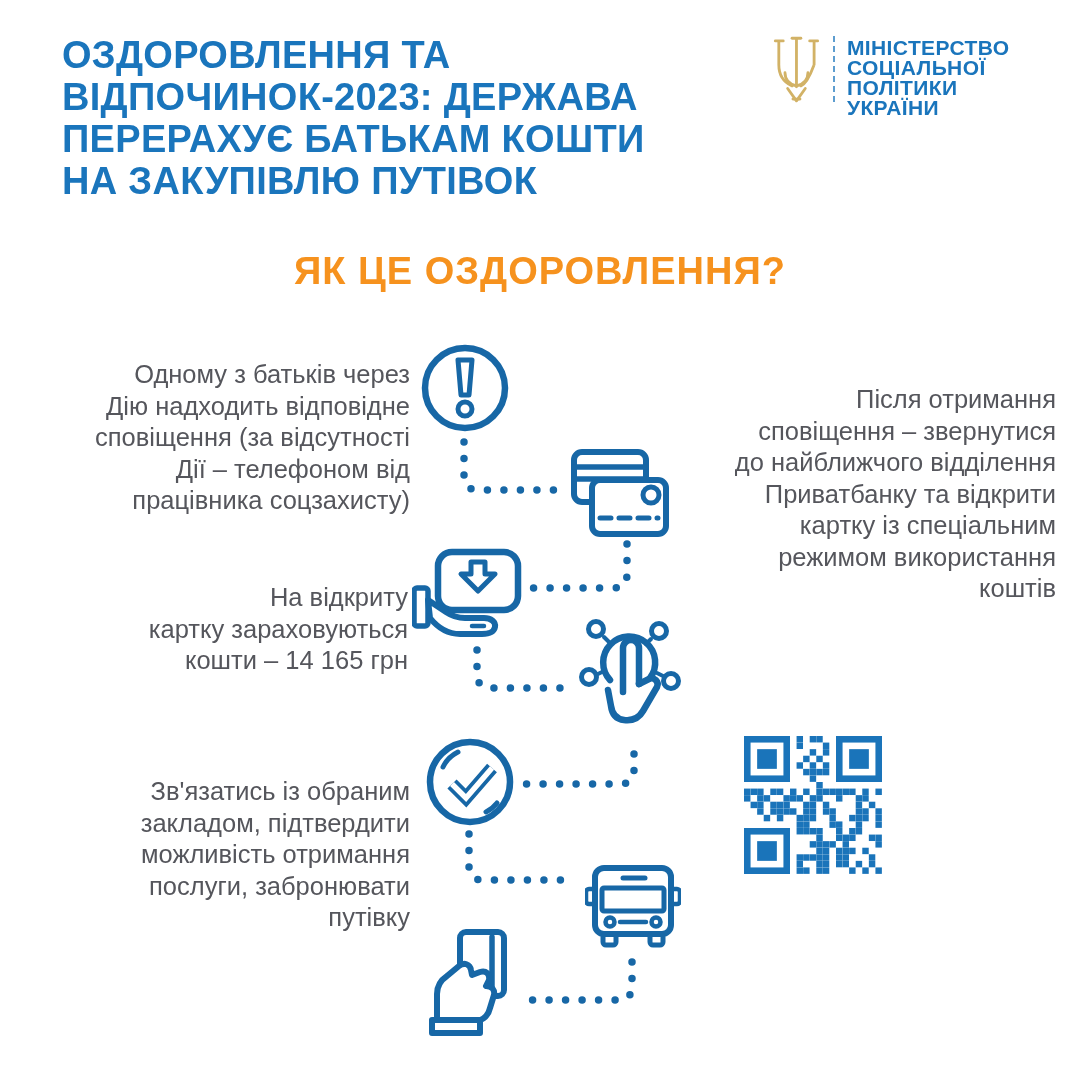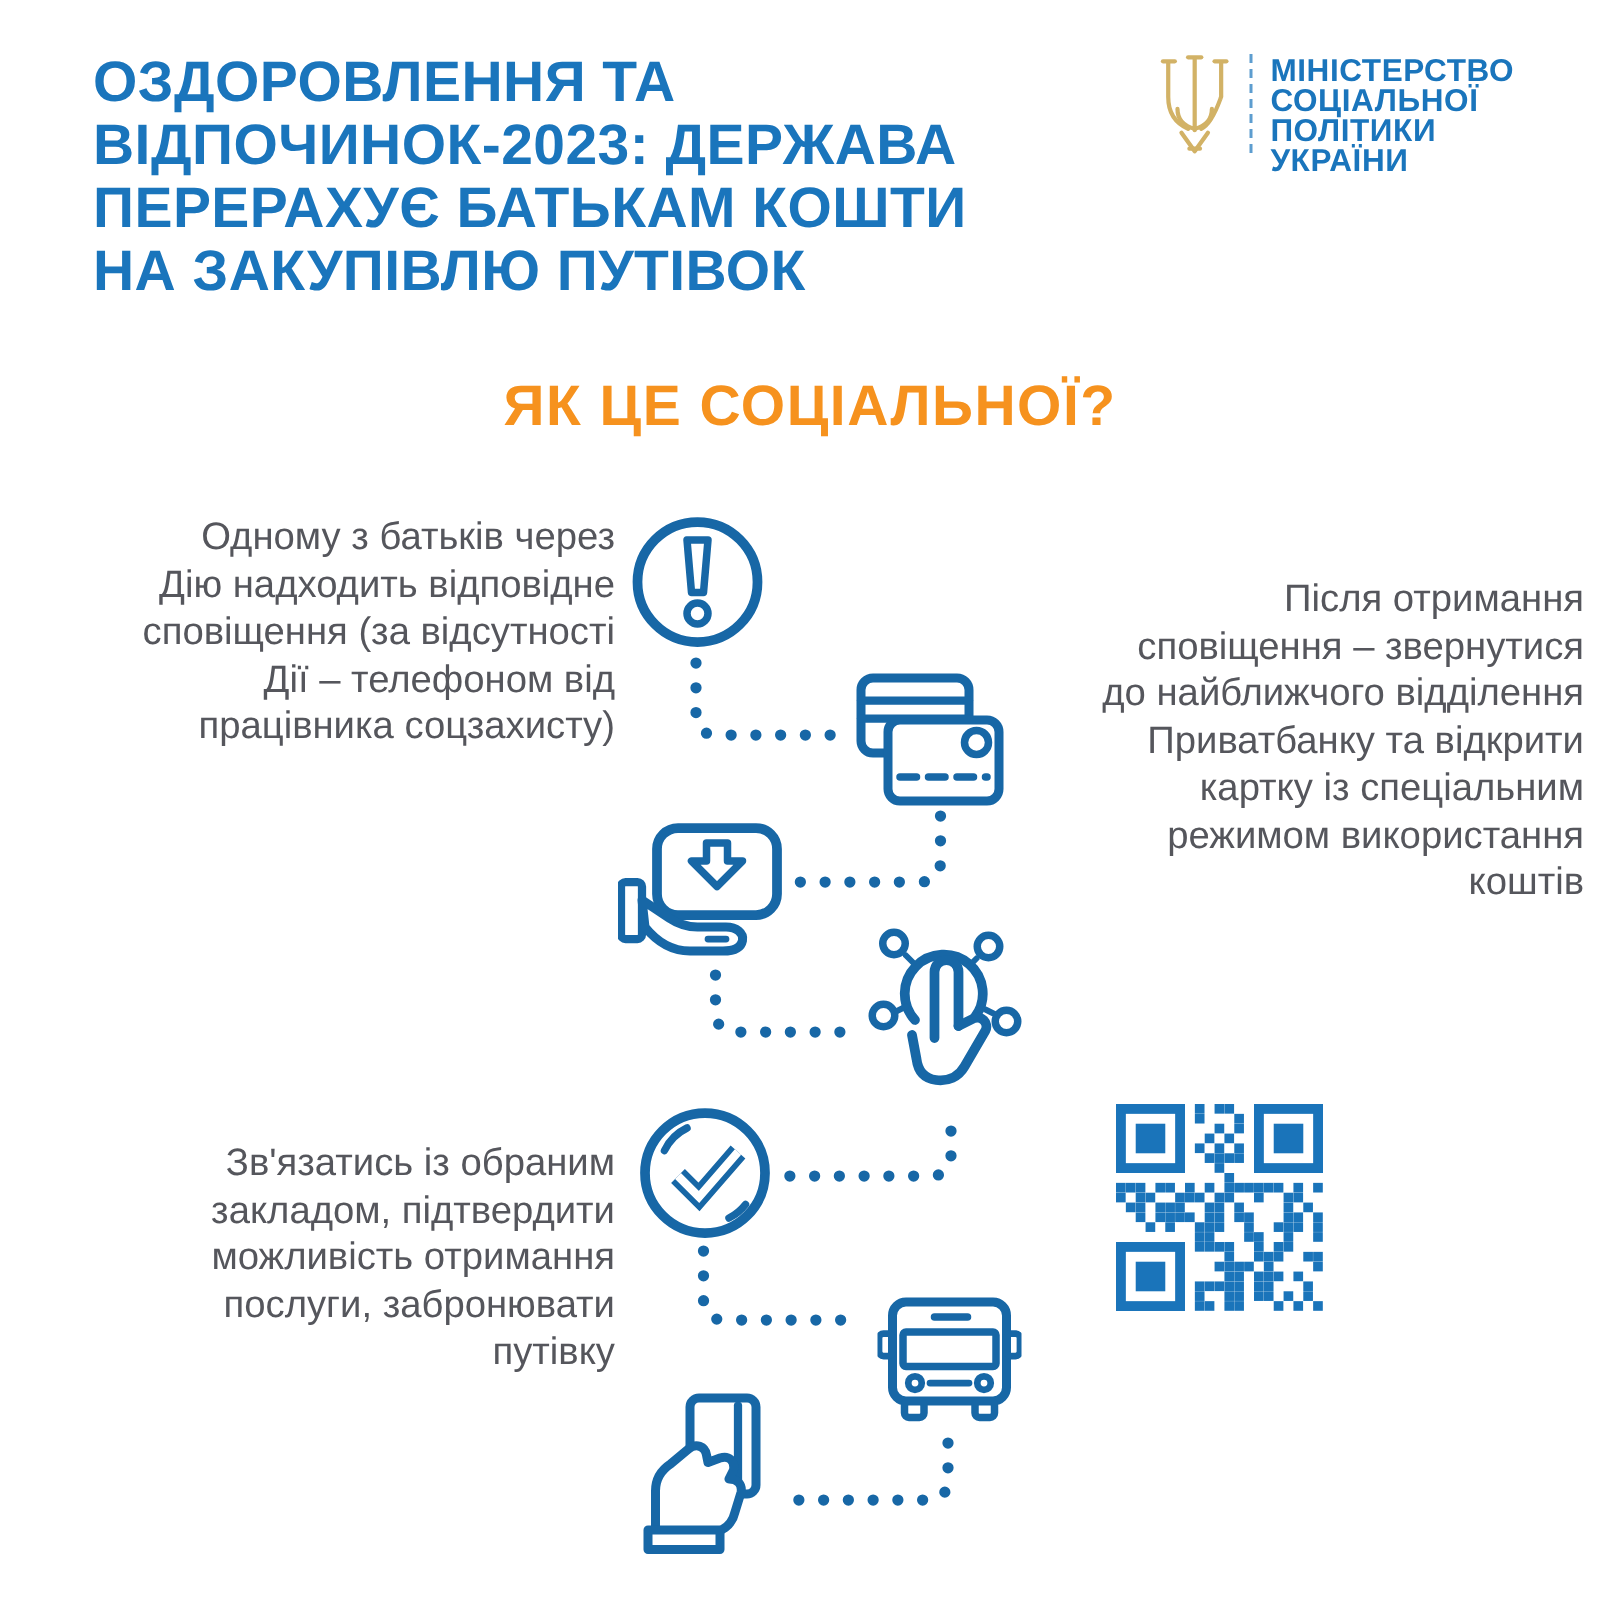--- a/index.html
+++ b/index.html
@@ -27,21 +27,21 @@
     white-space:pre-line;letter-spacing:0.4px;padding-top:8px;
   }
   .subtitle{
     position:absolute;left:0;top:250px;width:1080px;text-align:center;
     font-size:38px;font-weight:bold;color:var(--orange);letter-spacing:1px;
   }
   .step-text{
     position:absolute;font-size:25.5px;line-height:31.5px;color:var(--body-gray);
     white-space:pre-line;
   }
-  .step-text.left{text-align:right;}
+  .step-text.left{text-align:right;margin-top:16px;}
   .step-text.right{text-align:right;}
   .icon{position:absolute;}
   .qr{position:absolute;left:744px;top:736px;width:138px;height:138px;}
   svg{display:block;}
 </style>
 </head>
 <body>
 
 <div class="canvas">
 
@@ -61,34 +61,37 @@
       <path d="M17 44 c0 8 5 13 13 15 c8 -2 13 -7 13 -15"></path>
       <path d="M20 62 l10 14 l10 -14"></path>
       <path d="M26 74 h8"></path>
     </svg>
     <div class="logo-divider"></div>
     <div class="logo-text">МІНІСТЕРСТВО
 СОЦІАЛЬНОЇ ПОЛІТИКИ
 УКРАЇНИ</div>
   </div>
 
-  <div class="subtitle">ЯК ЦЕ СОЦІАЛЬНОЇ?</div>
+  <div class="subtitle">ЯК ЦЕ ОЗДОРОВЛЕННЯ?</div>
 
   <div class="step-text left" style="top:343px;right:670px;width:380px">Одному з батьків через
 Дію надходить відповідне
 сповіщення (за відсутності
 Дії – телефоном від
 працівника соцзахисту)</div>
   <div class="step-text right" style="top:384px;left:686px;width:370px">Після отримання
 сповіщення – звернутися
 до найближчого відділення
 Приватбанку та відкрити
 картку із спеціальним
 режимом використання
 коштів</div>
+  <div class="step-text left" style="top:566px;right:672px;width:380px">На відкриту
+картку зараховуються
+кошти – 14 165  грн</div>
   <div class="step-text left" style="top:760px;right:670px;width:380px">Зв'язатись із обраним
 закладом, підтвердити
 можливість отримання
 послуги,  забронювати
 путівку</div>
 
   <svg class="icon" style="left:0;top:0" width="1080" height="1080" viewBox="0 0 1080 1080" fill="none" stroke="#1767a6" stroke-width="7.5" stroke-linecap="round" stroke-dasharray="0 16.5">
     <path d="M464 442 L464 476 Q464 490 478 490 L556 490"></path>
     <path d="M627 544 L627 574 Q627 588 613 588 L530 588"></path>
     <path d="M477 650 L477 674 Q477 688 491 688 L572 688"></path>

